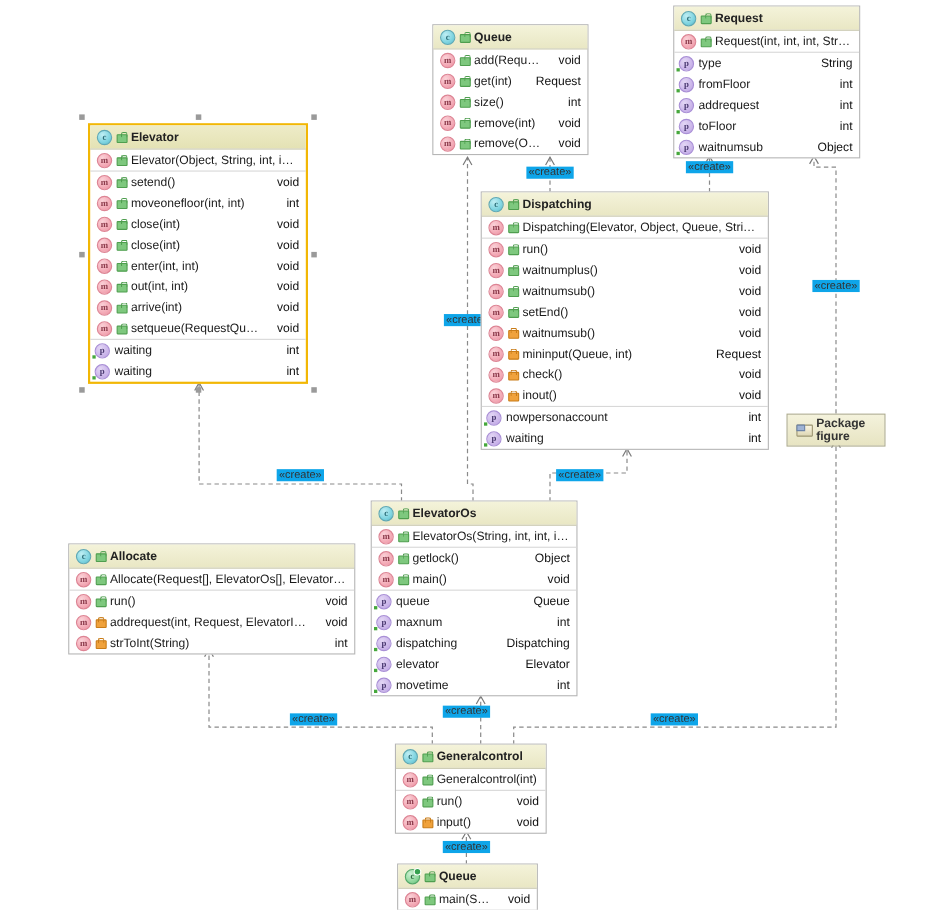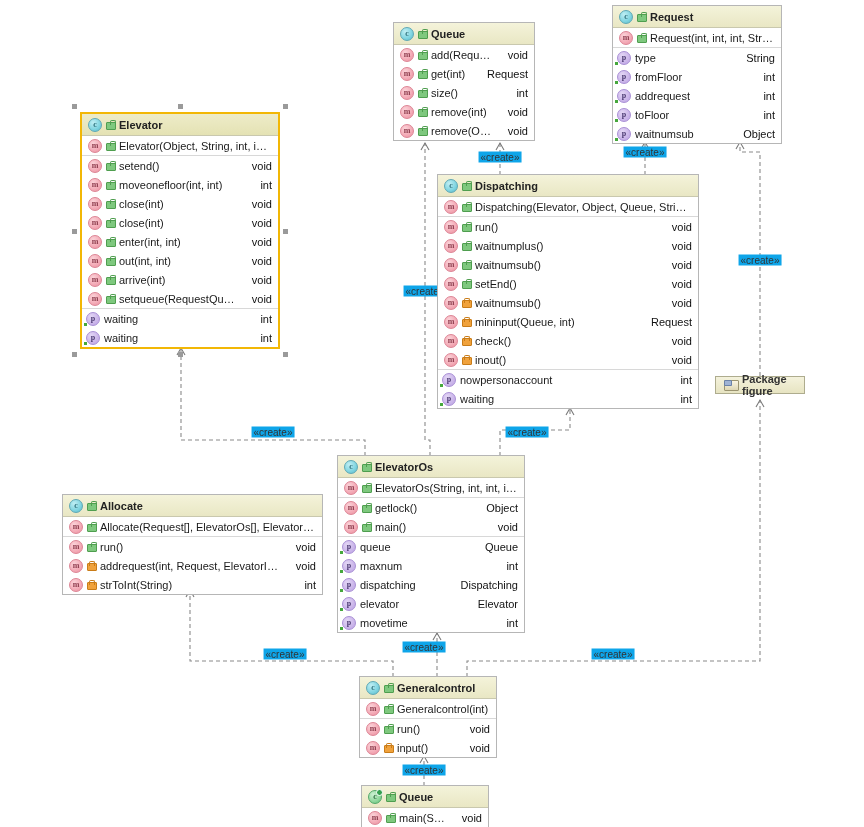--- a/index.html
+++ b/index.html
@@ -53,21 +53,21 @@
   .vis.pub:before{content:"";position:absolute;left:0;bottom:0;width:8px;height:6px;
      background:#7ec87e;border:1px solid #4f9e4f;border-radius:1px;}
   .vis.pub:after{content:"";position:absolute;left:4px;top:0;width:4px;height:4px;
      border:1px solid #4f9e4f;border-bottom:none;border-radius:2px 2px 0 0;}
   .vis.priv:before{content:"";position:absolute;left:0;bottom:0;width:8px;height:6px;
      background:#f0a23c;border:1px solid #c97c18;border-radius:1px;}
   .vis.priv:after{content:"";position:absolute;left:2px;top:0;width:4px;height:4px;
      border:1px solid #c97c18;border-bottom:none;border-radius:2px 2px 0 0;}
 
   
-  .pkg{position:absolute;box-sizing:border-box;height:18px;
+  .pkg{position:absolute;box-sizing:border-box;height:30px;
        background:linear-gradient(#f4f2dc,#e7e4c2);border:1px solid #aeac8e;
        display:flex;align-items:center;gap:5px;padding:0 8px;font-weight:bold;color:#333;}
   .pkg-ic{width:13px;height:11px;position:relative;flex:0 0 auto;}
   .pkg-ic:before{content:"";position:absolute;left:0;bottom:0;width:13px;height:9px;
      background:linear-gradient(#fbf6e3,#ddd6b4);border:1px solid #9b9470;border-radius:1px;}
   .pkg-ic:after{content:"";position:absolute;left:0;top:0;width:6px;height:4px;
      background:#9fb3d4;border:1px solid #6b82a8;border-radius:1px 1px 0 0;}
 
   
   .handle{position:absolute;width:5px;height:5px;background:#9a9a9a;}

